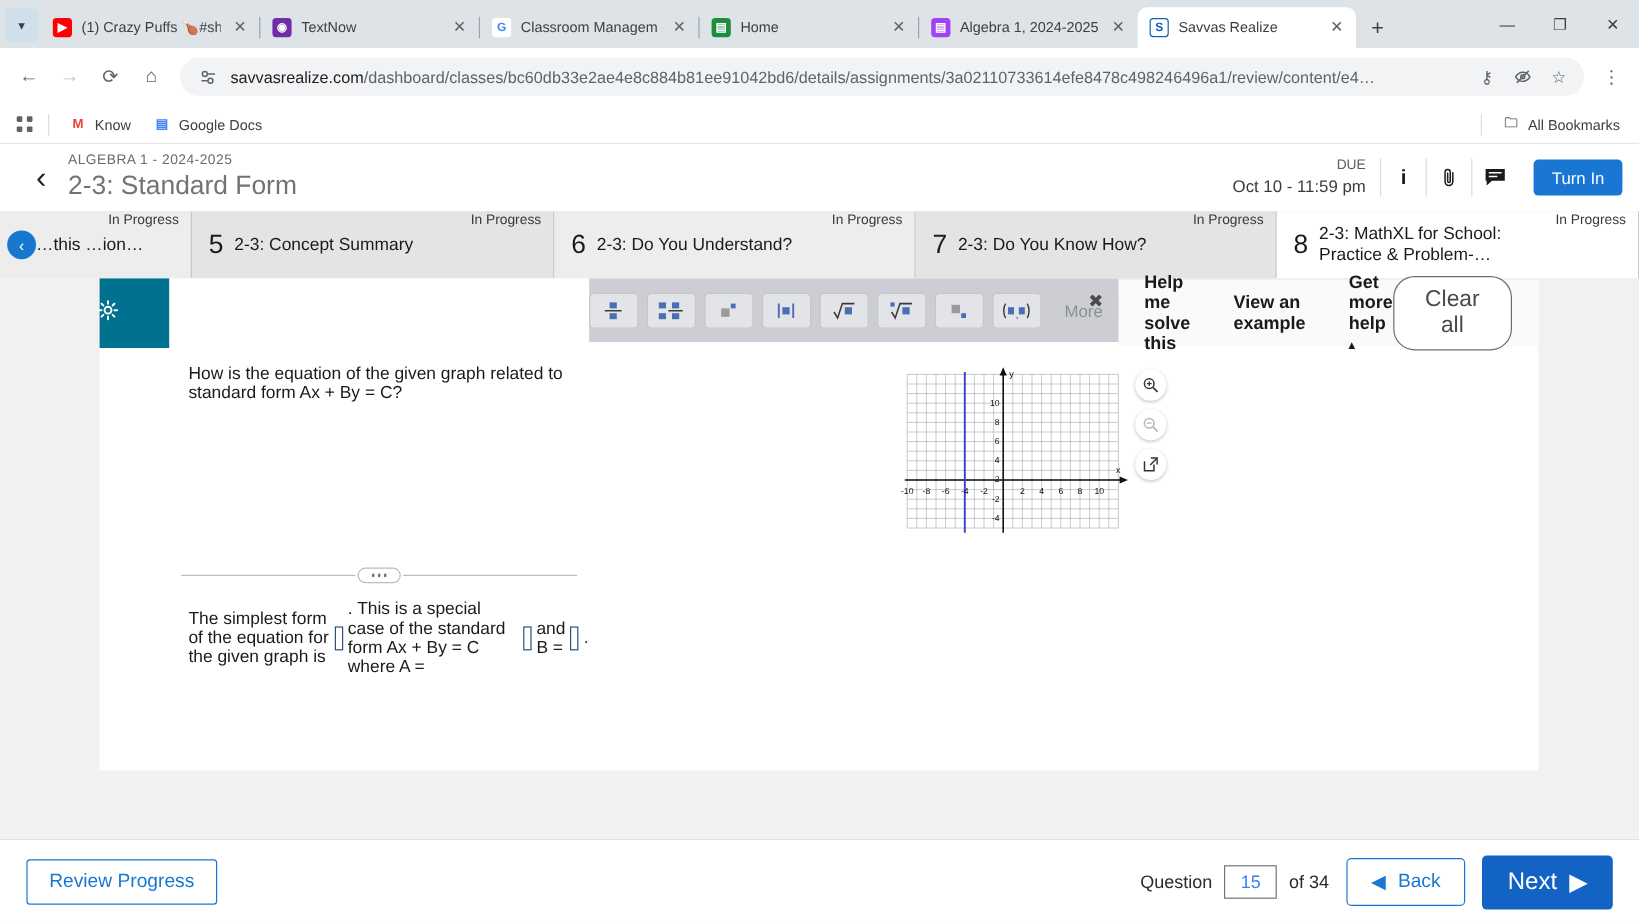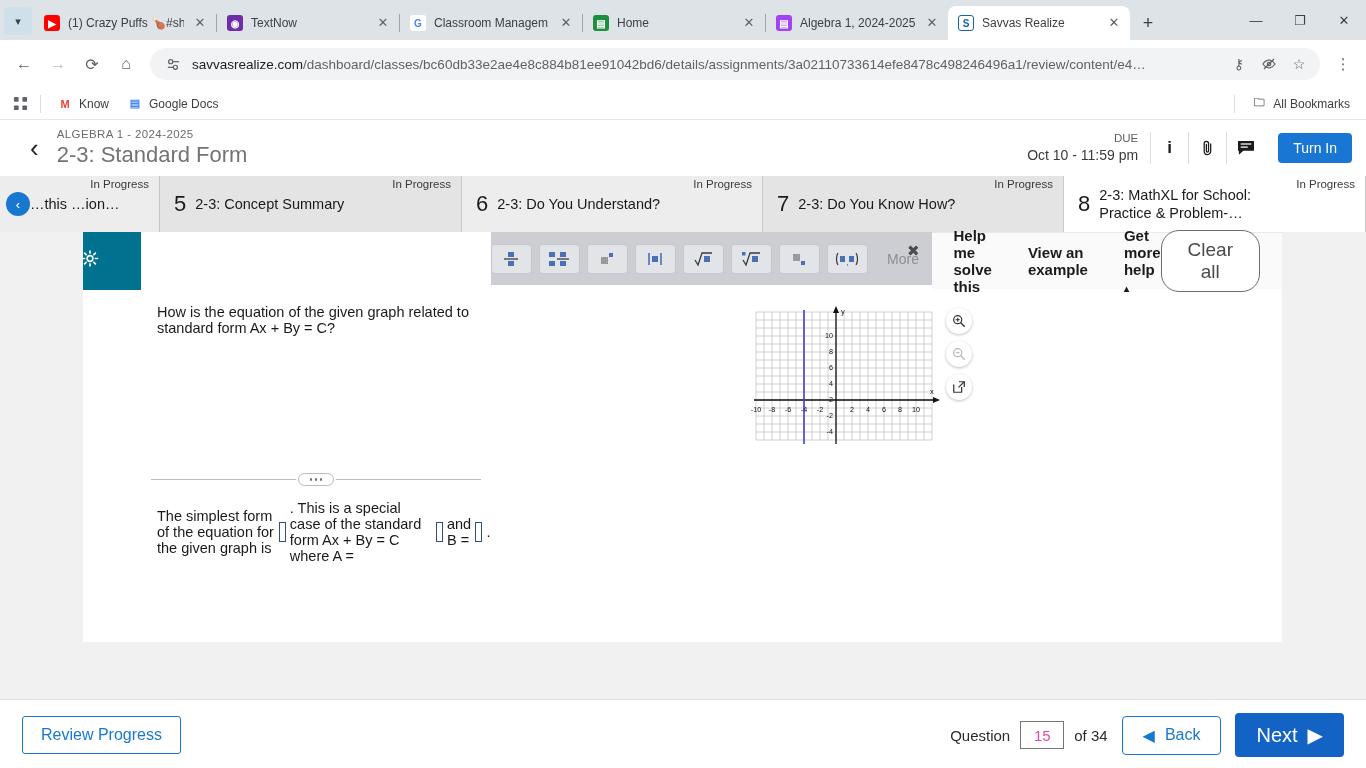--- a/index.html
+++ b/index.html
@@ -256,21 +256,21 @@
     padding: 0 22px; border-top: 1px solid #e0e0e0;
   }
   .review-btn {
     border: 1px solid #1878d0; border-radius: 3px; background: #fff;
     color: #1878d0; font-size: 16px; padding: 9px 18px;
   }
   .footer-right { margin-left: auto; display: flex; align-items: center; gap: 14px; }
   .qnum-wrap { display: flex; align-items: center; gap: 10px; font-size: 15px; color: #2b2b2b; }
   .qnum-input {
     width: 44px; height: 28px; border: 1px solid #767676; background: #fff;
-    text-align: center; font-size: 15px; color: #ec4899;
+    text-align: center; font-size: 15px; color: #3b82f6;
     font-family: "Liberation Sans", sans-serif;
   }
   .back-btn {
     border: 1px solid #1878d0; border-radius: 4px; background: #fff;
     color: #1878d0; font-size: 16px; padding: 9px 20px;
     display: flex; align-items: center; gap: 10px;
   }
   .next-btn {
     border: none; border-radius: 4px; background: #1263c4;
     color: #fff; font-size: 20px; padding: 10px 21px;

